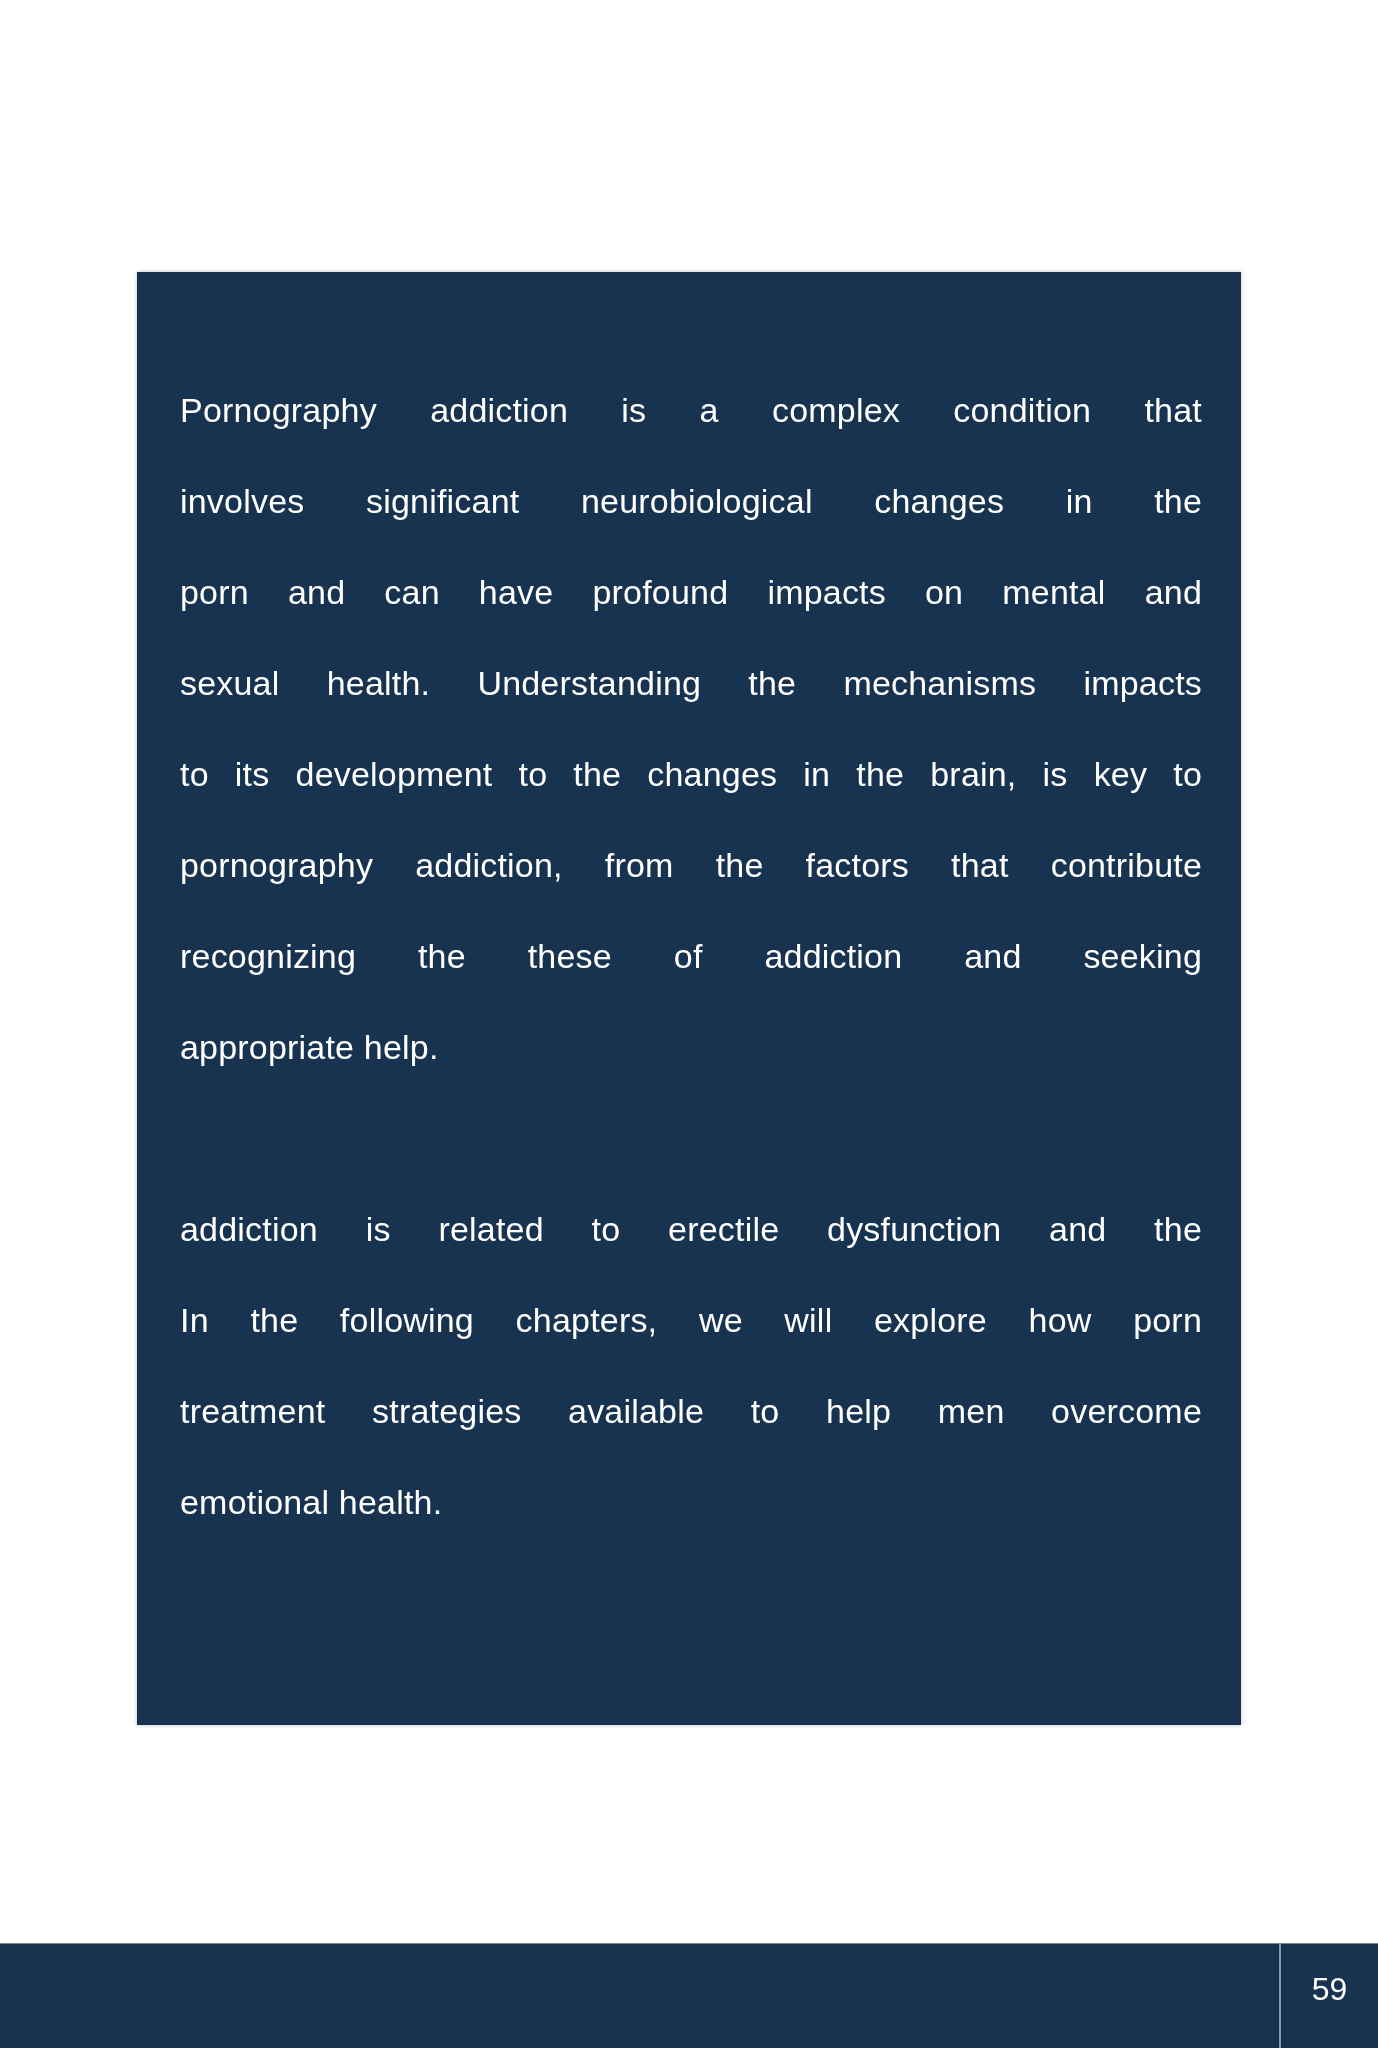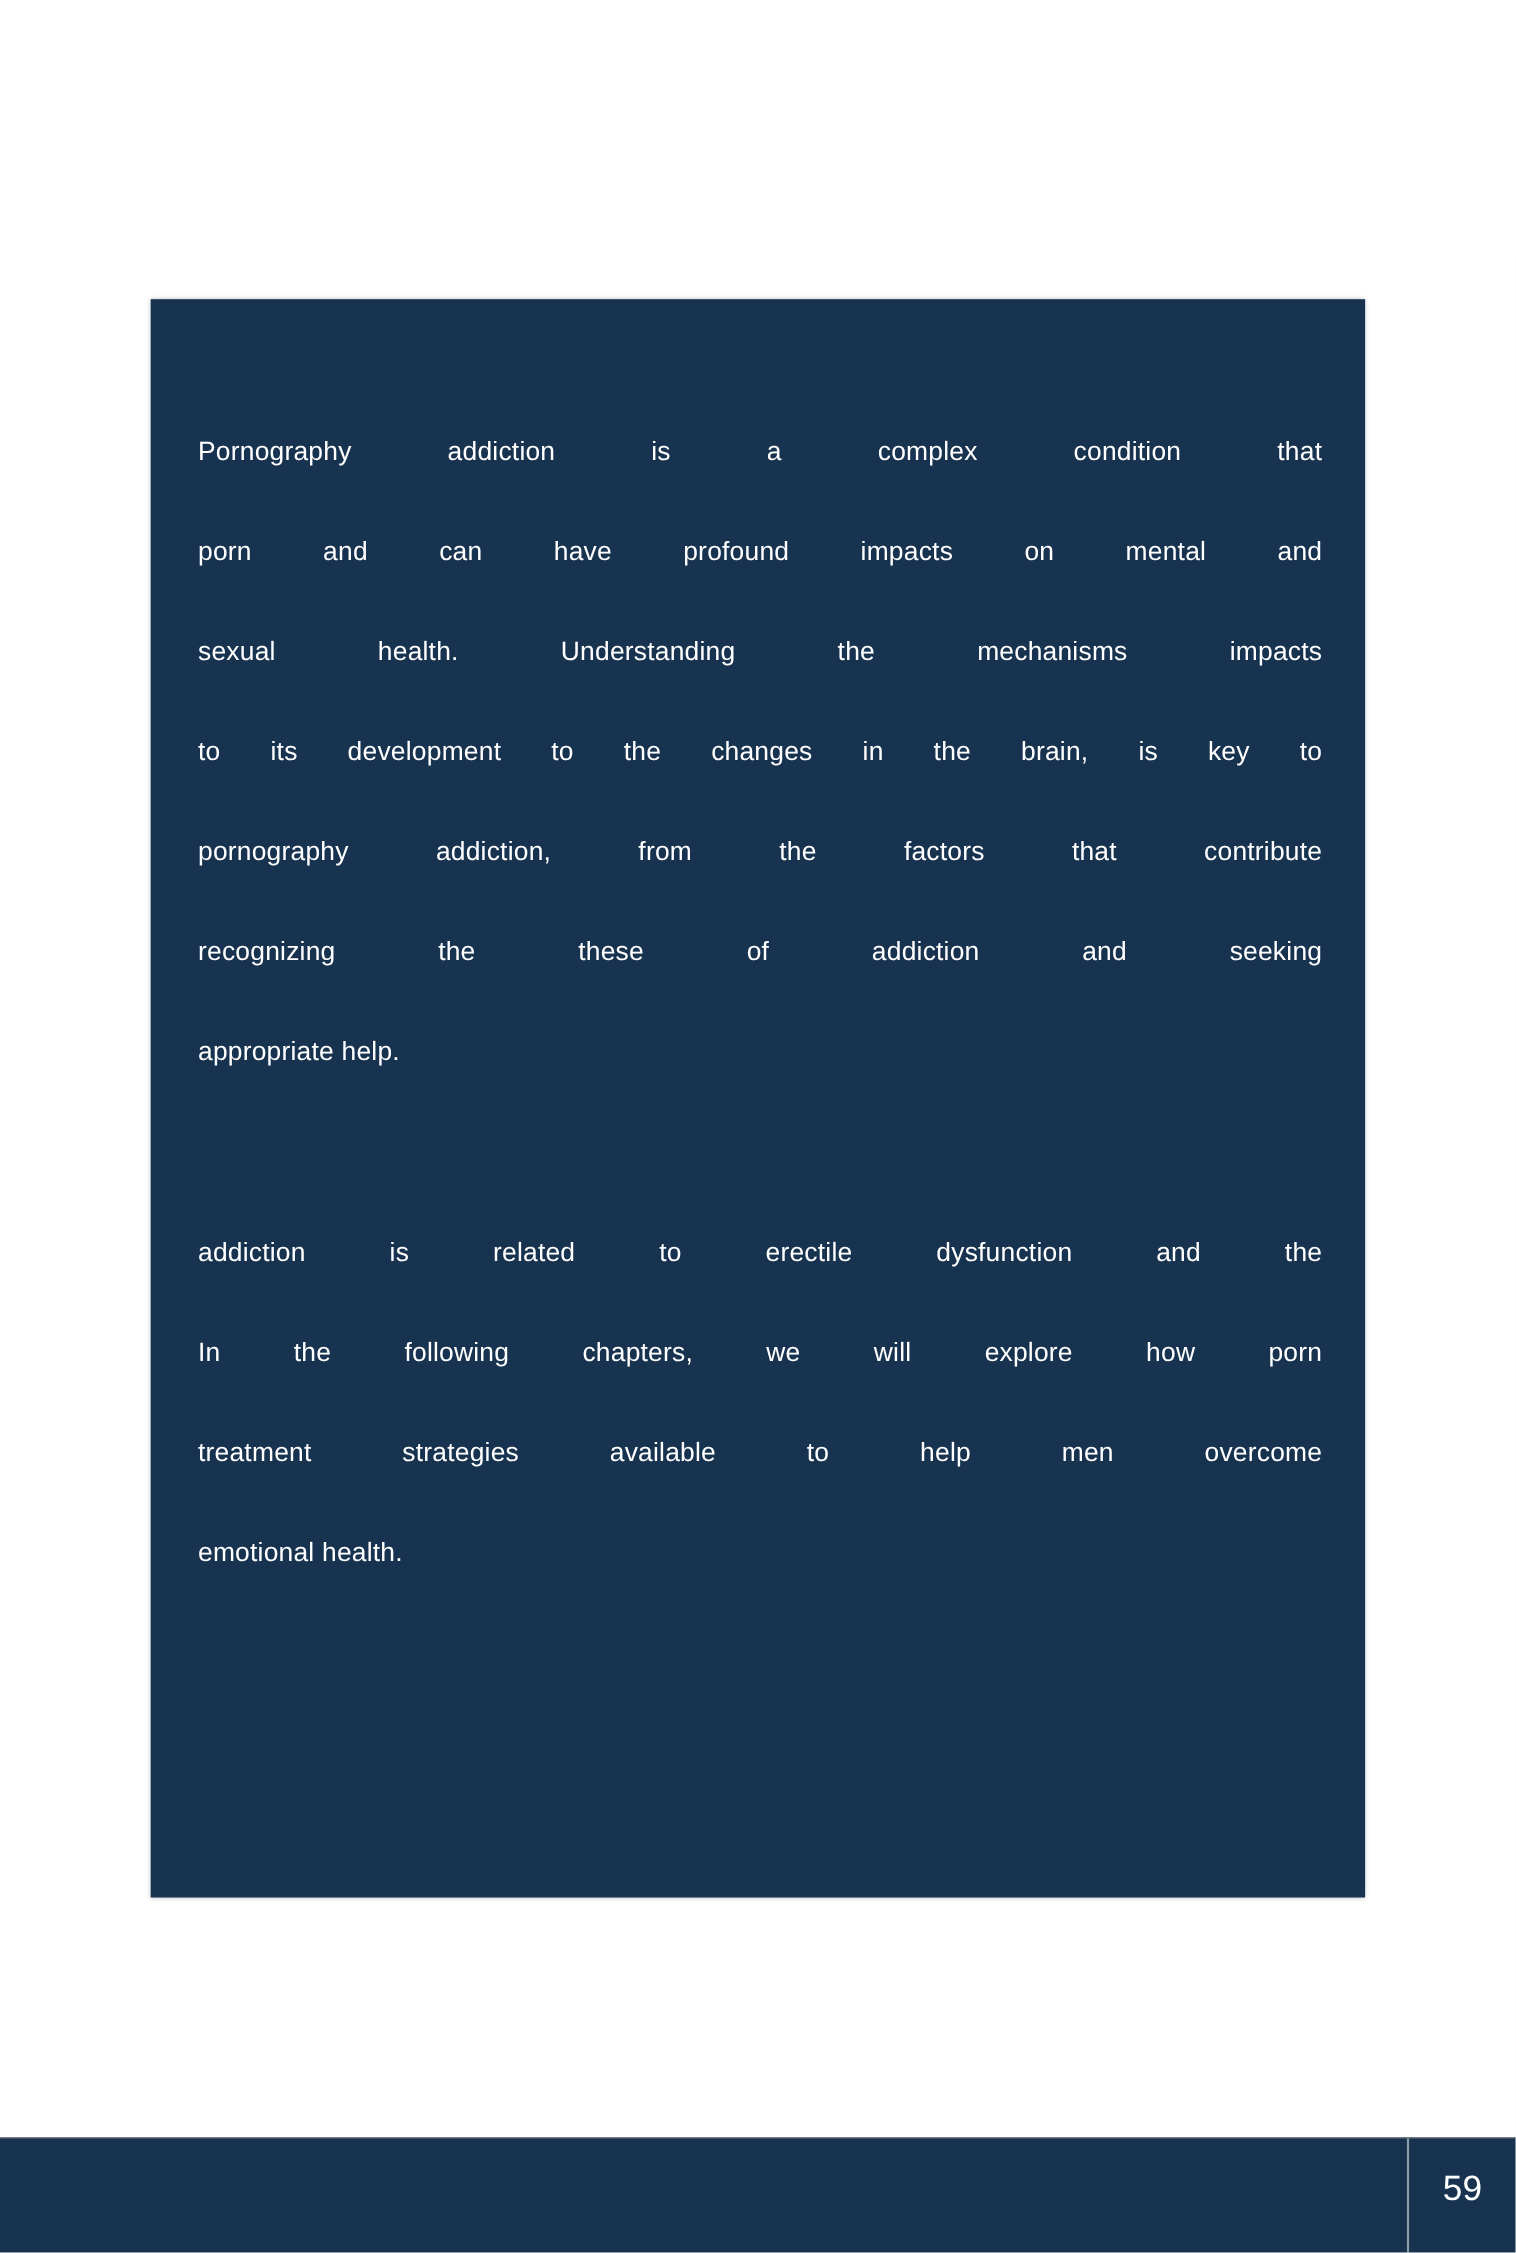--- a/index.html
+++ b/index.html
@@ -27,21 +27,21 @@
     height: 1453px;
     background: var(--navy);
     padding: 93px 39px 0 43px;
     box-shadow: 0 0 4px rgba(100, 110, 125, 0.45);
   }
   .para + .para {
     margin-top: 91px;
   }
   .line {
     color: var(--text);
-    font-size: 24px;
+    font-size: 34px;
     line-height: 91px;
     height: 91px;
     text-align: justify;
     text-align-last: justify;
     white-space: nowrap;
     letter-spacing: 0.2px;
   }
   .line.last {
     text-align: right;
     text-align-last: left;
@@ -80,20 +80,21 @@
 </style>
 </head>
 <body>
 
 <div class="page">
 
   <section class="content-box">
     <div class="body-text" id="paragraphs">
         <div class="para">
           <div class="line">Pornography addiction is a complex condition that</div>
+          <div class="line">involves significant neurobiological changes in the</div>
           <div class="line">porn and can have profound impacts on mental and</div>
           <div class="line">sexual health. Understanding the mechanisms impacts</div>
           <div class="line">to its development to the changes in the brain, is key to</div>
           <div class="line">pornography addiction, from the factors that contribute</div>
           <div class="line">recognizing the these of addiction and seeking</div>
           <div class="line last">appropriate help.</div>
         </div>
         <div class="para">
           <div class="line">addiction is related to erectile dysfunction and the</div>
           <div class="line">In the following chapters, we will explore how porn</div>

